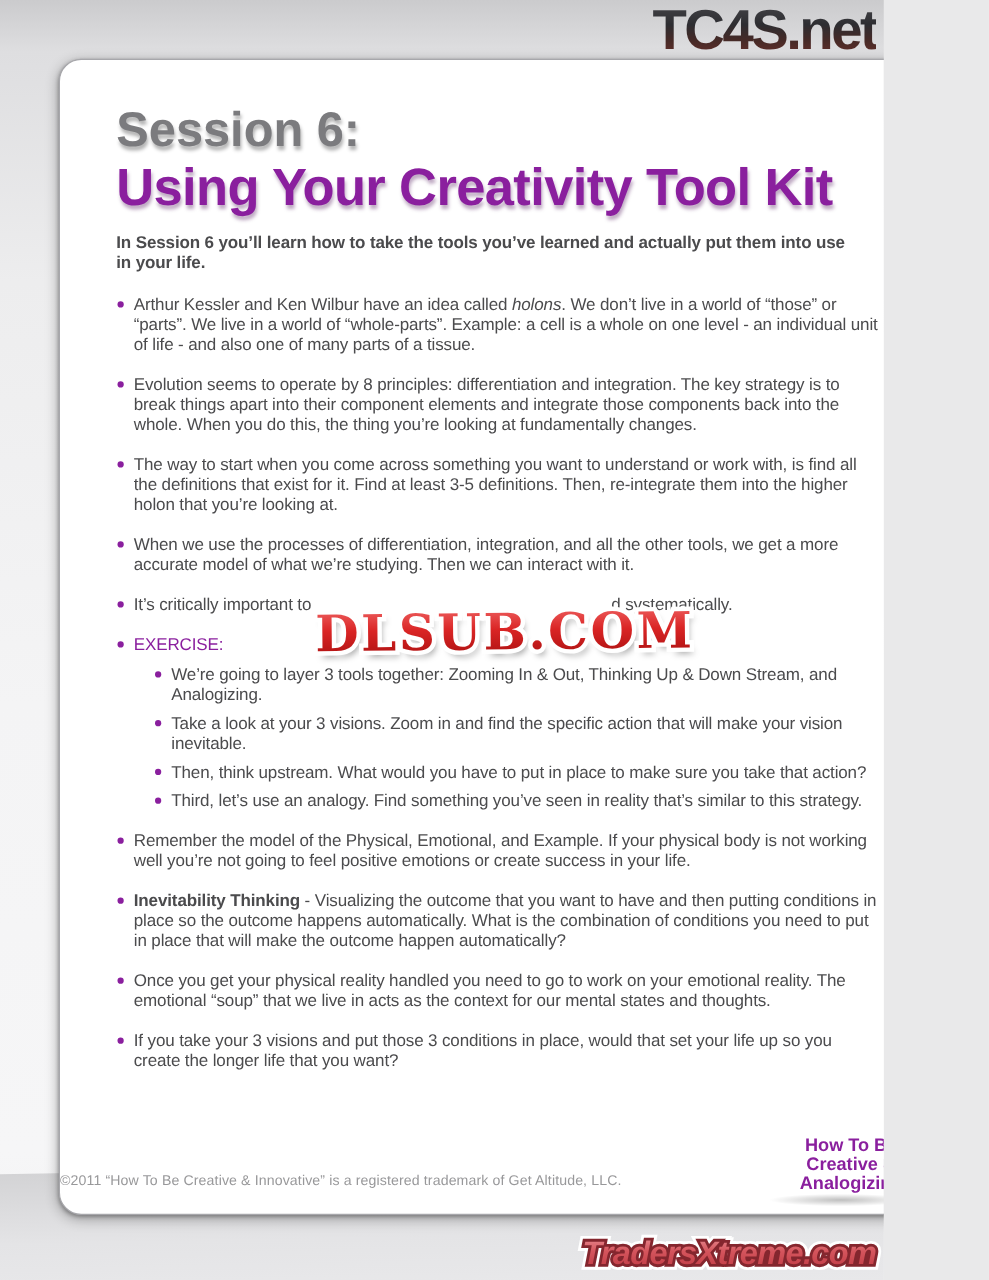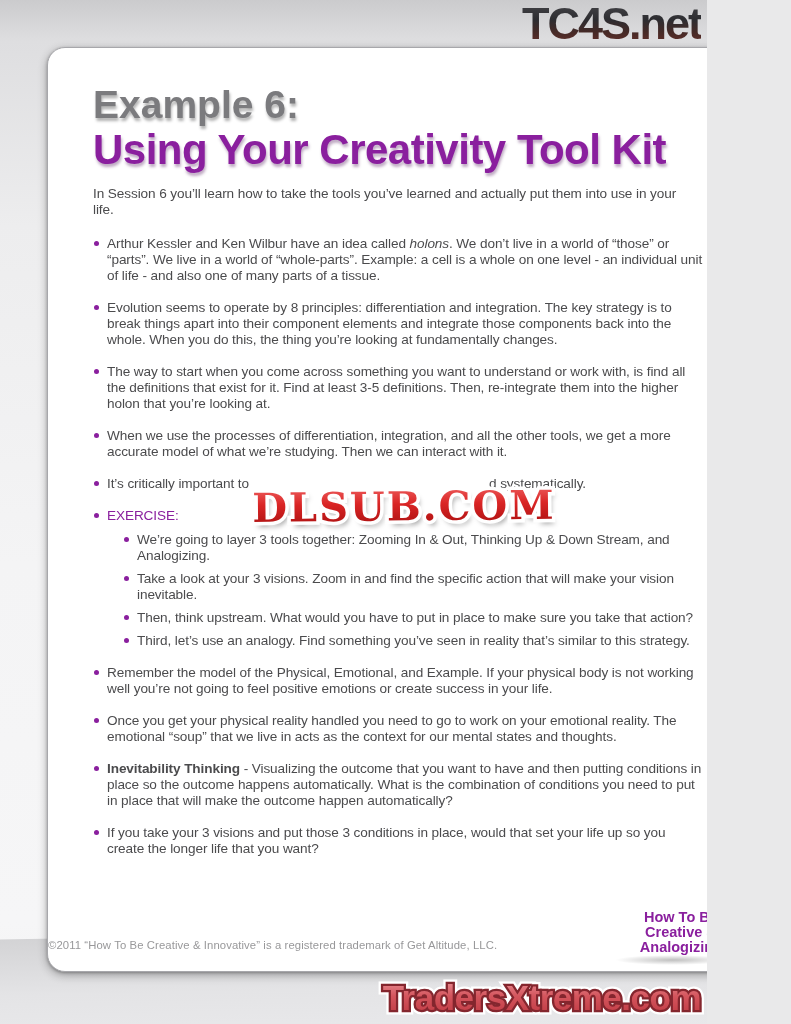--- a/index.html
+++ b/index.html
@@ -24,21 +24,21 @@
   .card{
     position:absolute;left:47px;top:47px;width:698px;height:925px;z-index:1;
     background:#ffffff;border:1px solid #a7a7ab;border-radius:18px;
     box-shadow:0 3px 10px rgba(0,0,0,0.30),0 1px 3px rgba(0,0,0,0.25);
     box-sizing:border-box;padding:36px 40px 0 45px;overflow:hidden;
   }
   .t1{margin:0;font-size:39px;font-weight:bold;color:#7b7b7e;line-height:1.08;
       text-shadow:1px 3px 3px rgba(0,0,0,0.30);}
   .t2{margin:1px 0 0 0;font-size:42px;font-weight:bold;color:#8a1f9e;line-height:1.08;letter-spacing:-0.5px;
       text-shadow:1px 3px 3px rgba(70,10,80,0.35);}
-  .intro{margin:14px 16px 0 0;}
+  .intro{margin:14px 16px 0 0;font-weight:bold;}
   .bodytext{font-size:13.6px;line-height:16px;color:#4b4b4d;letter-spacing:-0.1px;}
   .blist{list-style:none;margin:18px 0 0 0;padding:0;}
   .blist > li{position:relative;padding-left:14px;margin-bottom:16px;}
   .blist > li::before{content:"";position:absolute;left:1px;top:5px;width:5px;height:5px;border-radius:50%;background:#8a1f9e;}
   .sublist{list-style:none;margin:8px 0 0 16px;padding:0;}
   .sublist > li{position:relative;padding-left:14px;margin-bottom:7px;}
   .sublist > li::before{content:"";position:absolute;left:1px;top:5px;width:5px;height:5px;border-radius:50%;background:#8a1f9e;}
   .italic{font-style:italic;}
   .bold{font-weight:bold;}
   .exercise-label{color:#8a1f9e;font-weight:normal;}
@@ -52,53 +52,53 @@
   
   .dlsub{position:absolute;left:252px;top:484px;z-index:5;transform:rotate(-0.6deg);}
   .dlsub span{position:absolute;left:0;top:0;white-space:nowrap;
               font-family:"DejaVu Serif",serif;font-weight:bold;font-size:40px;letter-spacing:2px;}
   .dl-back{color:#ffffff;-webkit-text-stroke:7px #ffffff;text-shadow:3px 5px 5px rgba(0,0,0,0.35);}
   .dl-front{background:linear-gradient(180deg,#f16a6a 0%,#da2525 45%,#a50e0e 100%);
             -webkit-background-clip:text;background-clip:text;color:transparent;-webkit-text-fill-color:transparent;}
   
   .tx{position:absolute;right:0;bottom:0;width:370px;height:50px;z-index:6;}
   .tx span{position:absolute;right:6px;bottom:6px;white-space:nowrap;
-           font-weight:bold;font-size:35px;letter-spacing:-0.5px;}
+           font-weight:bold;font-size:26px;letter-spacing:-0.5px;font-style:italic;}
   .tx-back{color:#ffffff;-webkit-text-stroke:9px #ffffff;text-shadow:0 0 5px rgba(255,255,255,0.95);}
   .tx-mid{color:#84262e;-webkit-text-stroke:4.5px #84262e;}
   .tx-front{background:linear-gradient(180deg,#eb959b 0%,#d4555d 45%,#bd3740 100%);
             -webkit-background-clip:text;background-clip:text;color:transparent;-webkit-text-fill-color:transparent;}
 </style>
 </head>
 <body>
 
 <div class="stage">
   <div class="floor"></div>
 
   <div class="tc4s">TC4S.net</div>
 
   <div class="card">
-    <h1 class="t1">Example 6:</h1>
+    <h1 class="t1">Session 6:</h1>
     <h2 class="t2">Using Your Creativity Tool Kit</h2>
     <p class="intro bodytext">In Session 6 you’ll learn how to take the tools you’ve learned and actually put them into use in your life.</p>
     <ul class="blist bodytext">
         <li><span>Arthur Kessler and Ken Wilbur have an idea called </span><span class="italic">holons</span><span>. We don’t live in a world of “those” or “parts”. We live in a world of “whole-parts”. Example: a cell is a whole on one level - an individual unit of life - and also one of many parts of a tissue.</span></li>
         <li><span>Evolution seems to operate by 8 principles: differentiation and integration. The key strategy is to break things apart into their component elements and integrate those components back into the whole. When you do this, the thing you’re looking at fundamentally changes.</span></li>
         <li><span>The way to start when you come across something you want to understand or work with, is find all the definitions that exist for it. Find at least 3-5 definitions. Then, re-integrate them into the higher holon that you’re looking at.</span></li>
         <li><span>When we use the processes of differentiation, integration, and all the other tools, we get a more accurate model of what we’re studying. Then we can interact with it.</span></li>
         <li><span>It’s critically important to</span><span class="obscured-gap"></span><span>d systematically.</span></li>
         <li><span class="exercise-label">EXERCISE:</span><ul class="sublist">
             <li><span>We’re going to layer 3 tools together: Zooming In &amp; Out, Thinking Up &amp; Down Stream, and Analogizing.</span></li>
             <li><span>Take a look at your 3 visions. Zoom in and find the specific action that will make your vision inevitable.</span></li>
             <li><span>Then, think upstream. What would you have to put in place to make sure you take that action?</span></li>
             <li><span>Third, let’s use an analogy. Find something you’ve seen in reality that’s similar to this strategy.</span></li>
           </ul></li>
         <li><span>Remember the model of the Physical, Emotional, and Example. If your physical body is not working well you’re not going to feel positive emotions or create success in your life.</span></li>
+        <li><span class="bold">Inevitability Thinking</span><span> - Visualizing the outcome that you want to have and then putting conditions in place so the outcome happens automatically. What is the combination of conditions you need to put in place that will make the outcome happen automatically?</span></li>
         <li><span>Once you get your physical reality handled you need to go to work on your emotional reality. The emotional “soup” that we live in acts as the context for our mental states and thoughts.</span></li>
-        <li><span class="bold">Inevitability Thinking</span><span> - Visualizing the outcome that you want to have and then putting conditions in place so the outcome happens automatically. What is the combination of conditions you need to put in place that will make the outcome happen automatically?</span></li>
         <li><span>If you take your 3 visions and put those 3 conditions in place, would that set your life up so you create the longer life that you want?</span></li>
       </ul>
     <div class="copyright">©2011 “How To Be Creative &amp; Innovative” is a registered trademark of Get Altitude, LLC.</div>
     <div class="logo-shadow"></div>
     <div class="brand-logo">
         <div>How To Be</div>
         <div>Creative &amp;</div>
         <div>Analogizing</div>
       </div>
   </div>

